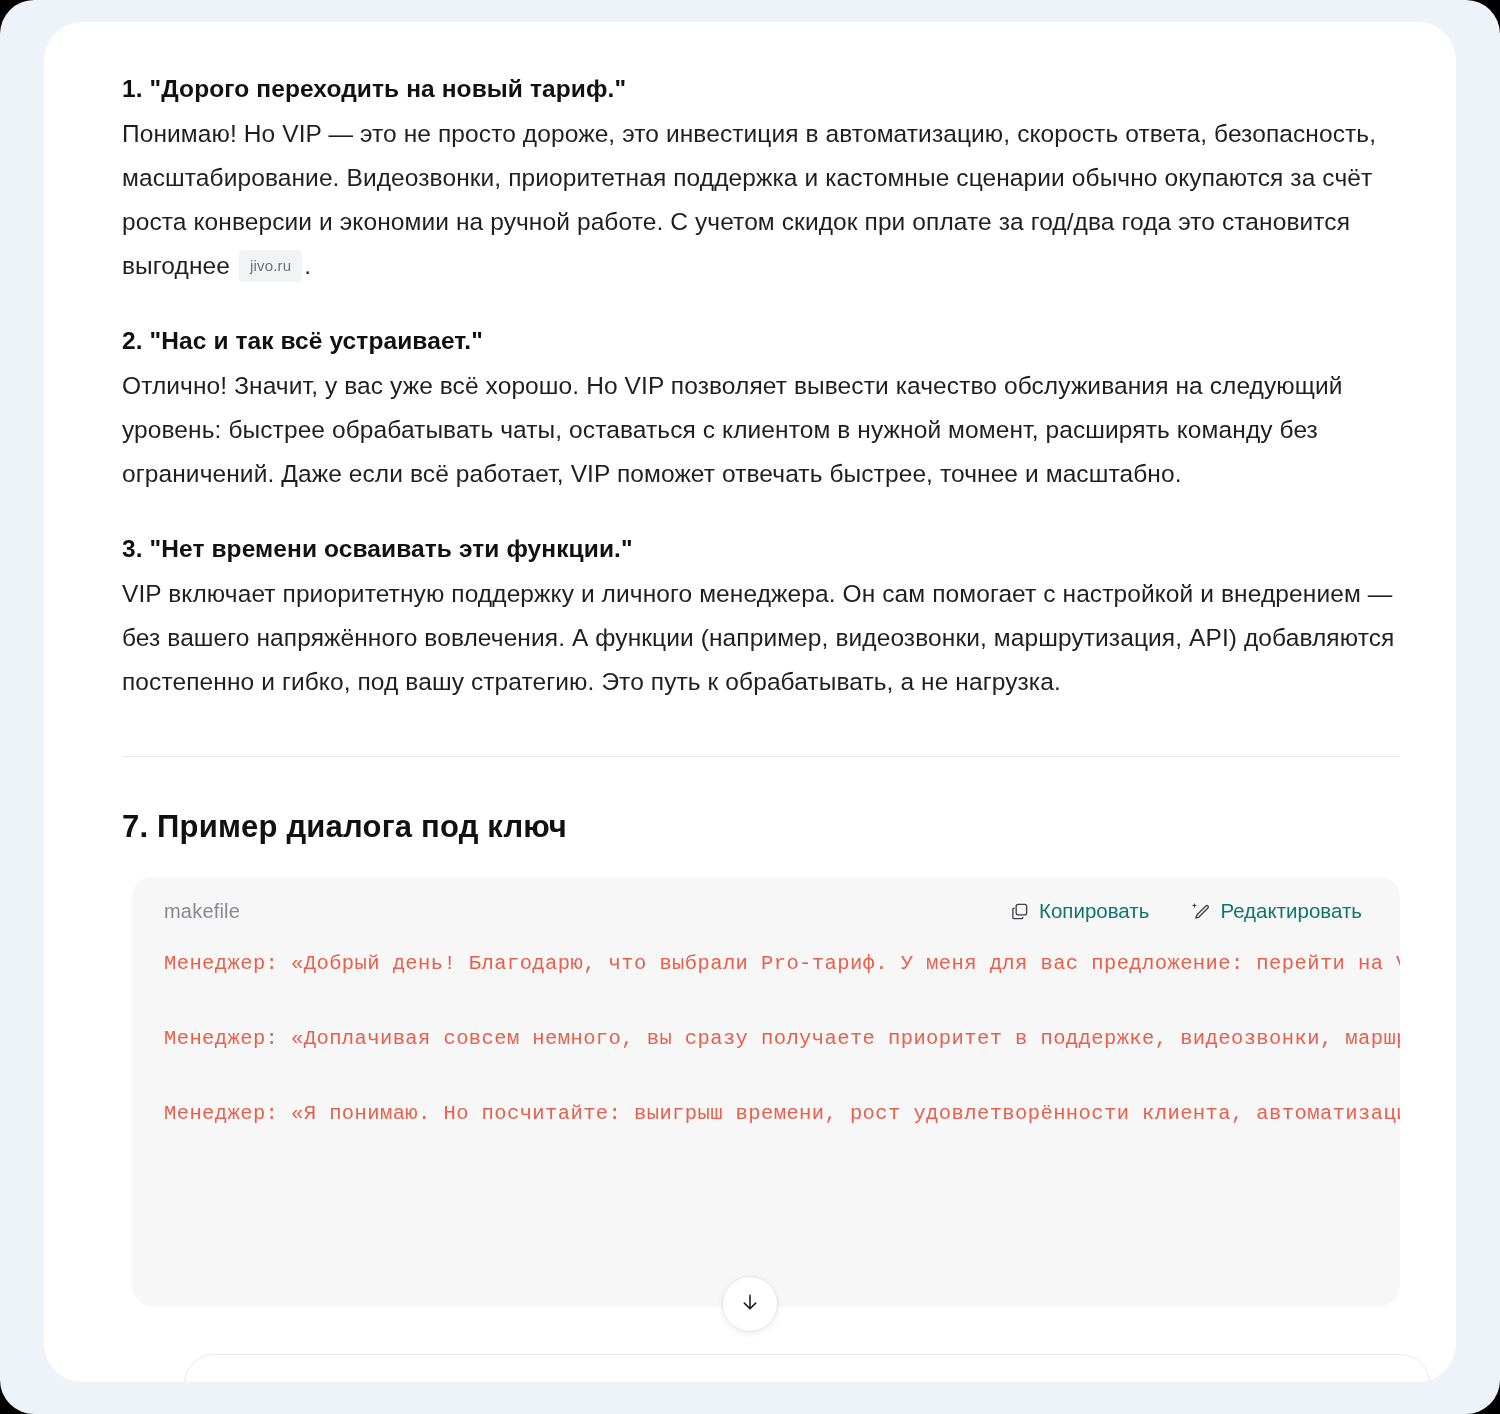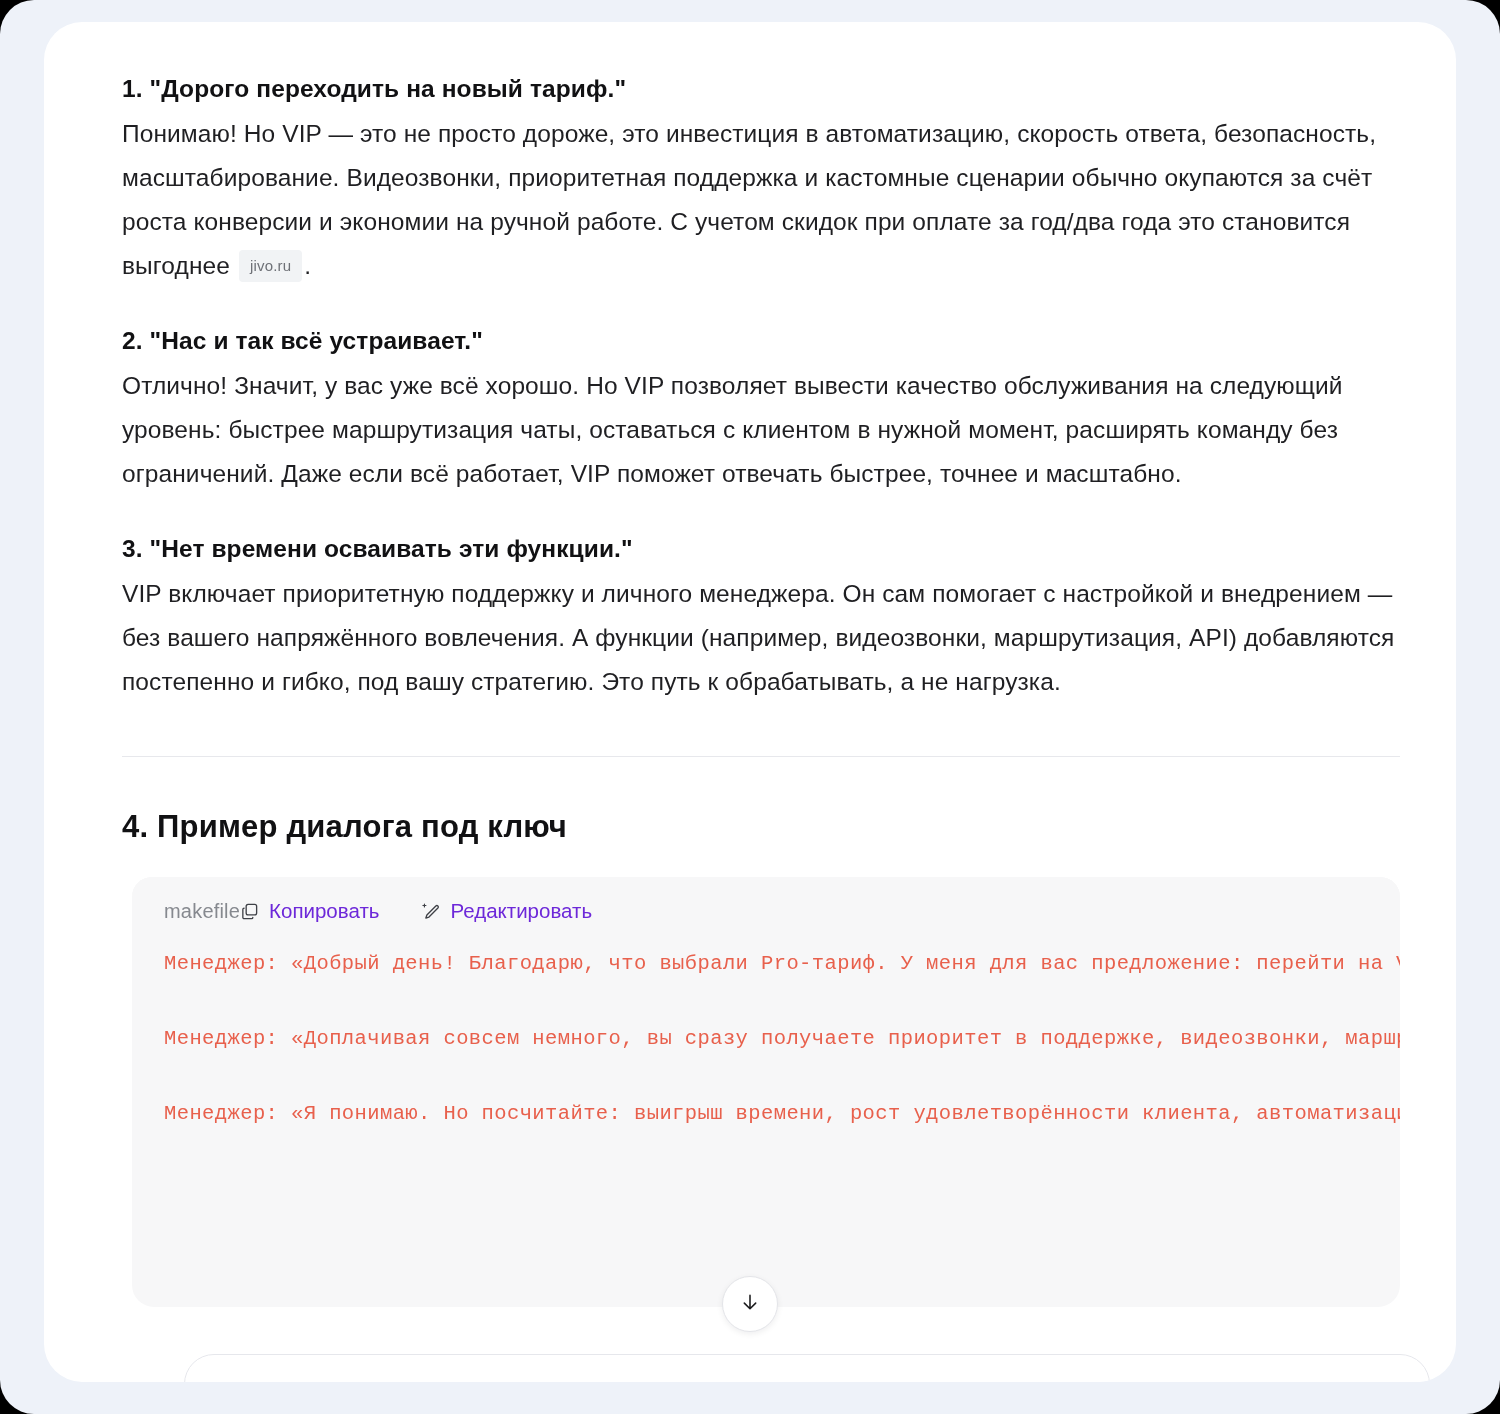--- a/index.html
+++ b/index.html
@@ -101,20 +101,21 @@
     margin: 32px 56px 0 88px;
     background: #f7f7f8;
     border-radius: 20px 20px 22px 22px;
     overflow: hidden;
     height: 430px;
   }
 
   .code-head {
     display: flex;
     align-items: center;
+    justify-content: space-between;
     padding: 22px 26px 10px 32px;
     background: #f7f7f8;
   }
 
   .code-lang {
     font-size: 20px;
     color: #86898f;
     letter-spacing: 0.2px;
   }
 
@@ -123,21 +124,21 @@
     align-items: center;
     gap: 42px;
     padding-right: 12px;
   }
 
   .code-action {
     display: flex;
     align-items: center;
     gap: 10px;
     font-size: 20.5px;
-    color: #6d28d9;
+    color: #0f766e;
     cursor: pointer;
     white-space: nowrap;
   }
   .code-action svg { display: block; }
 
   .code-body {
     position: relative;
     padding: 18px 0 0 0;
     overflow: hidden;
     height: 360px;
@@ -194,33 +195,33 @@
       <div class="answer">
 
         <div class="obj-block">
           <div class="obj-title">1. "Дорого переходить на новый тариф."</div>
           <div class="obj-body"><span>Понимаю! Но VIP — это не просто дороже, это инвестиция в автоматизацию, скорость ответа, безопасность, масштабирование. Видеозвонки, приоритетная поддержка и кастомные сценарии обычно окупаются за счёт роста конверсии и экономии на ручной работе.
 С учетом скидок при оплате за год/два года это становится выгоднее </span><span class="cite">jivo.ru</span><span>.</span></div>
         </div>
 
         <div class="obj-block">
           <div class="obj-title">2. "Нас и так всё устраивает."</div>
-          <div class="obj-body">Отлично! Значит, у вас уже всё хорошо. Но VIP позволяет вывести качество обслуживания на следующий уровень: быстрее маршрутизация чаты, оставаться с клиентом в нужной момент, расширять команду без ограничений. Даже если всё работает, VIP поможет отвечать быстрее, точнее и масштабно.</div>
+          <div class="obj-body">Отлично! Значит, у вас уже всё хорошо. Но VIP позволяет вывести качество обслуживания на следующий уровень: быстрее обрабатывать чаты, оставаться с клиентом в нужной момент, расширять команду без ограничений. Даже если всё работает, VIP поможет отвечать быстрее, точнее и масштабно.</div>
         </div>
 
         <div class="obj-block">
           <div class="obj-title">3. "Нет времени осваивать эти функции."</div>
           <div class="obj-body">VIP включает приоритетную поддержку и личного менеджера. Он сам помогает с настройкой и внедрением — без вашего напряжённого вовлечения. А функции (например, видеозвонки, маршрутизация, API) добавляются постепенно и гибко, под вашу стратегию. Это путь к обрабатывать, а не нагрузка.</div>
         </div>
 
       </div>
 
       <div class="divider"></div>
 
-      <div class="section-heading">4. Пример диалога под ключ</div>
+      <div class="section-heading">7. Пример диалога под ключ</div>
 
       <div class="code-card">
         <div class="code-head">
           <div class="code-lang">makefile</div>
           <div class="code-actions">
             <div class="code-action">
               <span>
                 <svg width="19" height="19" viewBox="0 0 20 20" fill="none">
                   <rect x="6.5" y="2.5" width="11" height="11" rx="2" stroke="#3f4147" stroke-width="1.4"></rect>
                   <path d="M13.5 16.2c0 .7-.6 1.3-1.3 1.3H4.3c-.7 0-1.3-.6-1.3-1.3V7.8c0-.7.6-1.3 1.3-1.3" stroke="#3f4147" stroke-width="1.4" stroke-linecap="round"></path>

